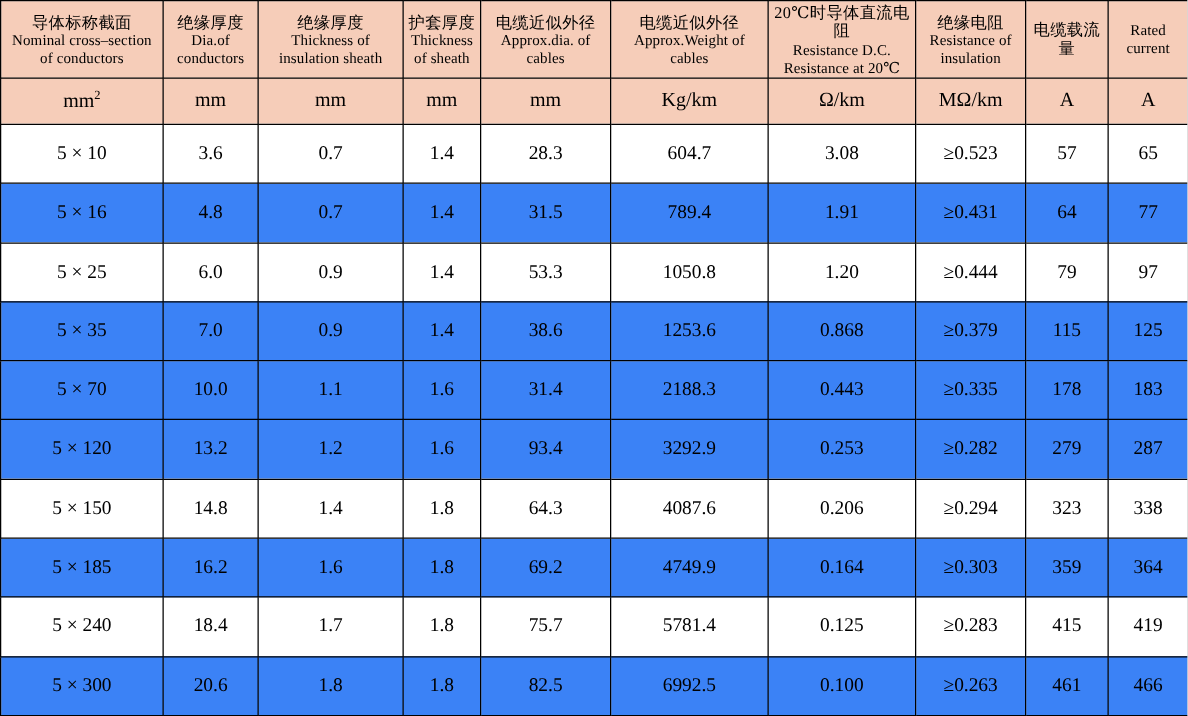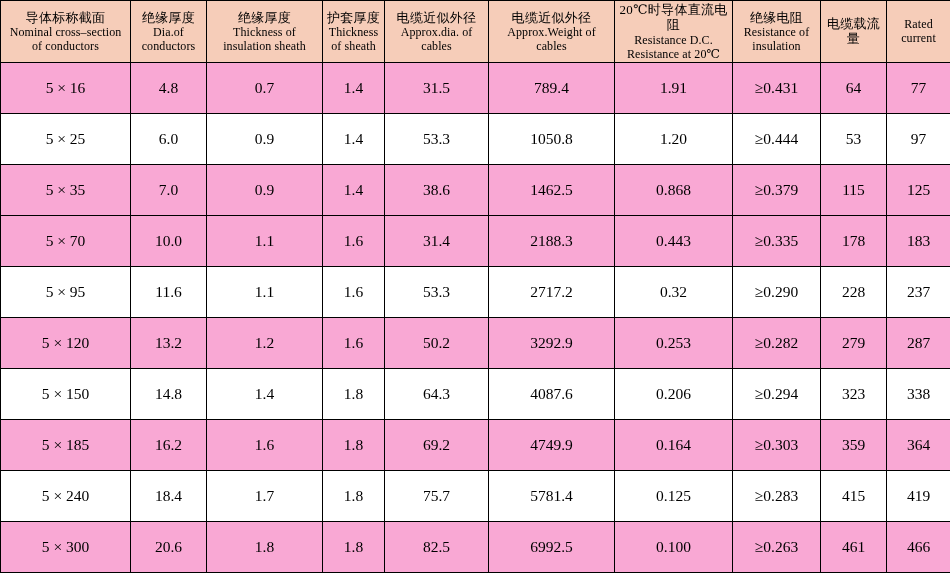--- a/index.html
+++ b/index.html
@@ -73,21 +73,21 @@
     padding: 2px 3px;
   }
   .grp-sub td .cn { display:block; font-size: 13px; }
   .grp-sub td .en { display:block; font-size: 12px; }
 
   tbody tr td {
     font-size: 15.5px;
     height: 34px;
   }
   tbody tr.odd td { background: #ffffff; }
-  tbody tr.even td { background: #f9a8d4; margin-left: 20px; }
+  tbody tr.even td { background: #3b82f6; margin-left: 20px; }
 
   
   col.c0 { width: 130px; }
   col.c1 { width: 76px; }
   col.c2 { width: 116px; }
   col.c3 { width: 62px; }
   col.c4 { width: 104px; }
   col.c5 { width: 126px; }
   col.c6 { width: 118px; }
   col.c7 { width: 88px; }
@@ -145,22 +145,46 @@
           <span class="cn">绝缘电阻</span>
           <span class="en">Resistance of insulation</span>
         </td>
         <td>
           <span class="cn">电缆载流量</span>
         </td>
         <td>
           <span class="en">Rated current</span>
         </td>
       </tr>
+      <tr class="hdr-units">
+        <td><span>mm</span><span class="sup">2</span></td>
+        <td>mm</td>
+        <td>mm</td>
+        <td>mm</td>
+        <td>mm</td>
+        <td>Kg/km</td>
+        <td>Ω/km</td>
+        <td>MΩ/km</td>
+        <td>A</td>
+        <td>A</td>
+      </tr>
     </thead>
     <tbody id="tbody">
+        <tr class="odd">
+          <td>5 × 10</td>
+          <td>3.6</td>
+          <td>0.7</td>
+          <td>1.4</td>
+          <td>28.3</td>
+          <td>604.7</td>
+          <td>3.08</td>
+          <td>≥0.523</td>
+          <td>57</td>
+          <td>65</td>
+        </tr>
         <tr class="even">
           <td>5 × 16</td>
           <td>4.8</td>
           <td>0.7</td>
           <td>1.4</td>
           <td>31.5</td>
           <td>789.4</td>
           <td>1.91</td>
           <td>≥0.431</td>
           <td>64</td>
@@ -168,65 +192,53 @@
         </tr>
         <tr class="odd">
           <td>5 × 25</td>
           <td>6.0</td>
           <td>0.9</td>
           <td>1.4</td>
           <td>53.3</td>
           <td>1050.8</td>
           <td>1.20</td>
           <td>≥0.444</td>
-          <td>53</td>
+          <td>79</td>
           <td>97</td>
         </tr>
         <tr class="even">
           <td>5 × 35</td>
           <td>7.0</td>
           <td>0.9</td>
           <td>1.4</td>
           <td>38.6</td>
-          <td>1462.5</td>
+          <td>1253.6</td>
           <td>0.868</td>
           <td>≥0.379</td>
           <td>115</td>
           <td>125</td>
         </tr>
         <tr class="even">
           <td>5 × 70</td>
           <td>10.0</td>
           <td>1.1</td>
           <td>1.6</td>
           <td>31.4</td>
           <td>2188.3</td>
           <td>0.443</td>
           <td>≥0.335</td>
           <td>178</td>
           <td>183</td>
         </tr>
-        <tr class="odd">
-          <td>5 × 95</td>
-          <td>11.6</td>
-          <td>1.1</td>
-          <td>1.6</td>
-          <td>53.3</td>
-          <td>2717.2</td>
-          <td>0.32</td>
-          <td>≥0.290</td>
-          <td>228</td>
-          <td>237</td>
-        </tr>
         <tr class="even">
           <td>5 × 120</td>
           <td>13.2</td>
           <td>1.2</td>
           <td>1.6</td>
-          <td>50.2</td>
+          <td>93.4</td>
           <td>3292.9</td>
           <td>0.253</td>
           <td>≥0.282</td>
           <td>279</td>
           <td>287</td>
         </tr>
         <tr class="odd">
           <td>5 × 150</td>
           <td>14.8</td>
           <td>1.4</td>

